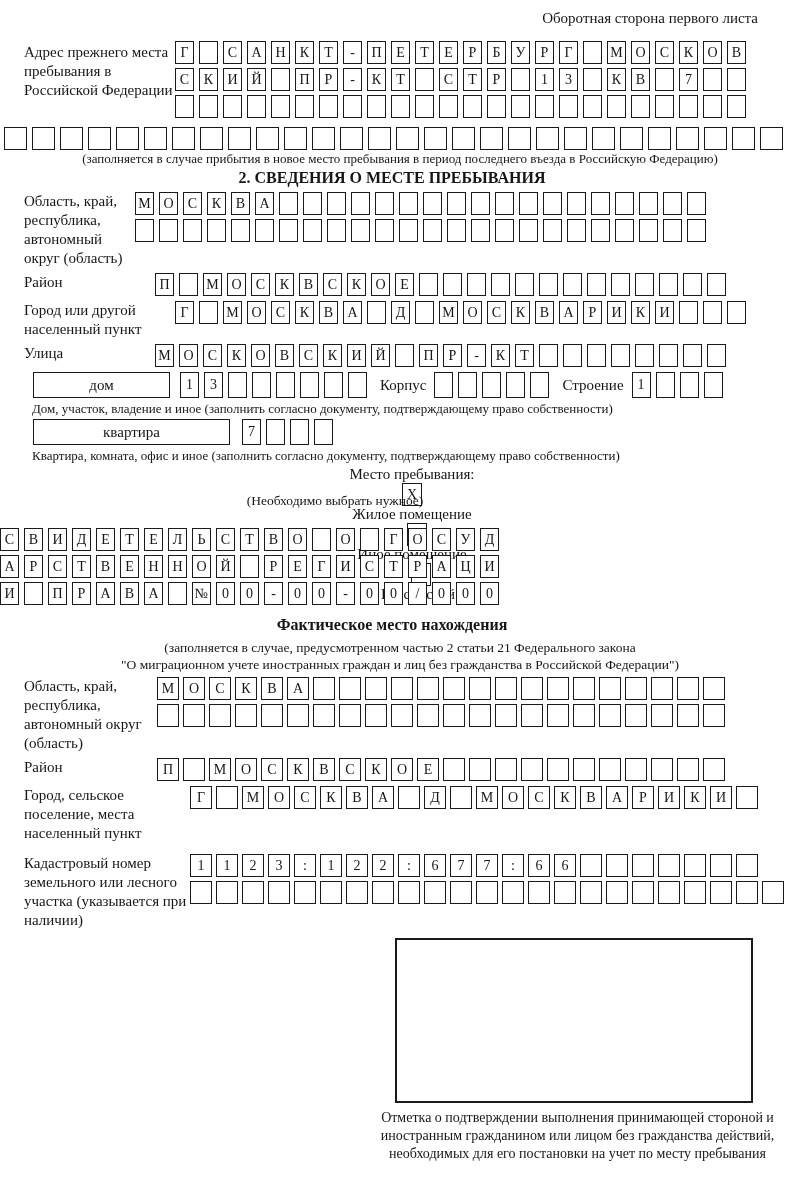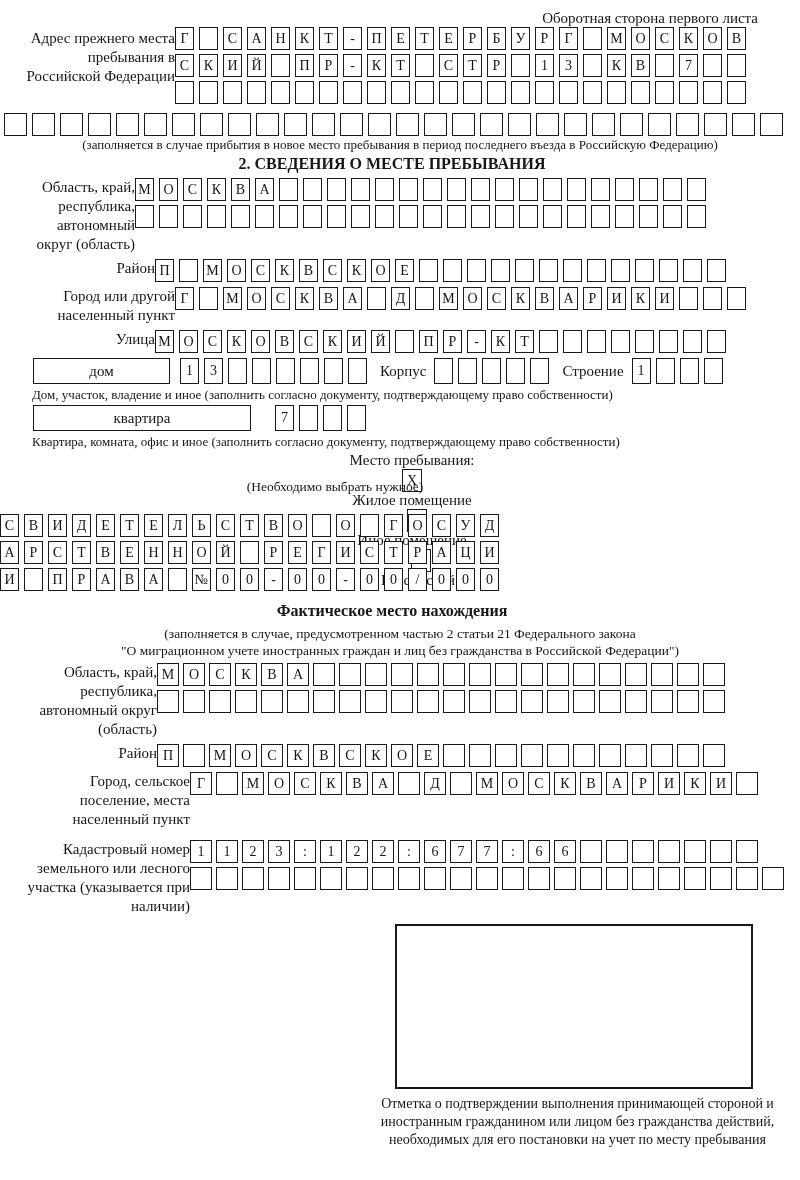--- a/index.html
+++ b/index.html
@@ -1,23 +1,23 @@
 <!DOCTYPE html>
 <html><head>
 <meta charset="utf-8">
 <style>
   html,body{margin:0;padding:0;overflow:hidden;}
   body{
     width:800px;height:1180px;background:#fff;color:#161616;
     font-family:"Liberation Serif", serif;font-size:15px;position:relative;
   }
   .page{padding:10px 0 0 0;width:800px;box-sizing:border-box;}
-  .side-note{text-align:right;padding-right:42px;font-size:15px;}
+  .side-note{text-align:right;padding-right:42px;font-size:15px;margin-bottom:14px;}
   .frow{display:flex;align-items:flex-start;margin-bottom:5px;}
-  .lab{font-size:15px;line-height:19px;padding-left:24px;box-sizing:border-box;flex:none;text-align:right;}
+  .lab{font-size:15px;line-height:19px;padding-left:24px;box-sizing:border-box;flex:none;}
   .w-prev{width:175px;padding-top:2px;}
   .w-s2{width:155px;}
   .w-doc{width:248px;}
   .w-fact{width:177px;}
   .cellrows{display:flex;flex-direction:column;}
   .cellrows .cells{margin-bottom:4px;}
   .cells{display:flex;flex:none;}
   .cell{
     box-sizing:border-box;width:19px;height:23px;border:1.7px solid #1a1a1a;
     margin-right:5px;display:flex;align-items:center;justify-content:center;
@@ -28,21 +28,21 @@
   .fullrow{margin:0 0 1px 4px;}
   .cap{font-size:13px;text-align:center;margin:0 0 3px 0;line-height:15px;}
   .cap-left{font-size:13px;text-align:left;padding-left:24px;margin:0 0 3px 8px;line-height:15px;}
   .h-sec{text-align:center;font-weight:bold;font-size:16px;margin:4px 16px 6px 0;line-height:16px;}
   .inline-box{
     box-sizing:border-box;border:1.7px solid #1a1a1a;height:26px;background:#fff;
     display:flex;align-items:center;justify-content:center;font-size:15px;flex:none;
   }
   .dom-row{display:flex;align-items:center;margin:0 0 3px 0;padding-left:33px;}
   .dom-row .inline-box.dom{width:137px;margin-right:10px;}
-  .dom-row .inline-box.kvart{width:218px;margin-right:24px;}
+  .dom-row .inline-box.kvart{width:197px;margin-right:12px;}
   .dom-row .cells .cell{height:26px;}
   .mid-lab{font-size:15px;margin:0 8px;flex:none;}
   .mesto-row{display:flex;align-items:center;padding-left:24px;margin-bottom:2px;height:25px;flex-direction:column;}
   .chk{
     box-sizing:border-box;width:20px;height:23px;border:1.7px solid #1a1a1a;
     display:flex;align-items:center;justify-content:center;font-size:14px;margin:0 12px;flex:none;
   }
   .choose-note{font-size:13.5px;margin:0 0 20px 170px;width:330px;text-align:center;line-height:15px;}
   .fact-note{text-align:center;font-size:13.5px;line-height:17px;}
   .mark-box{

